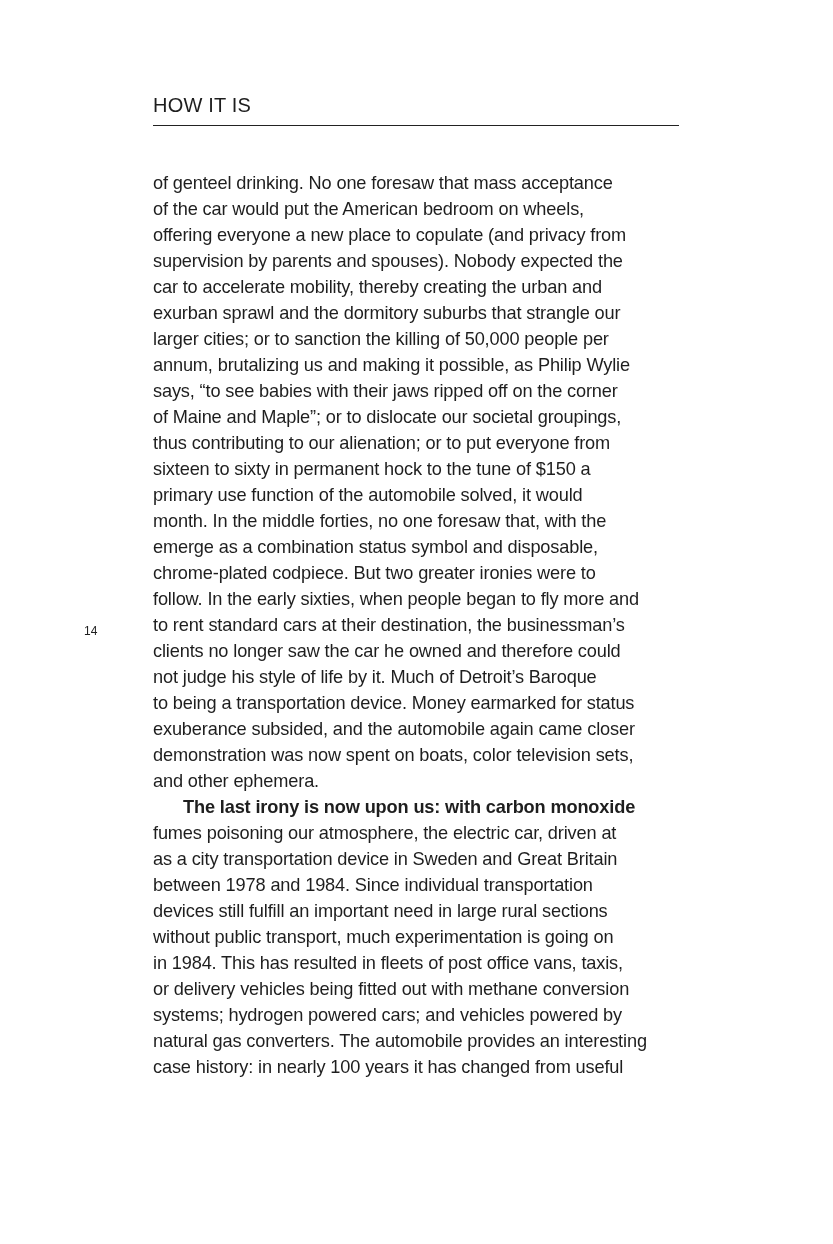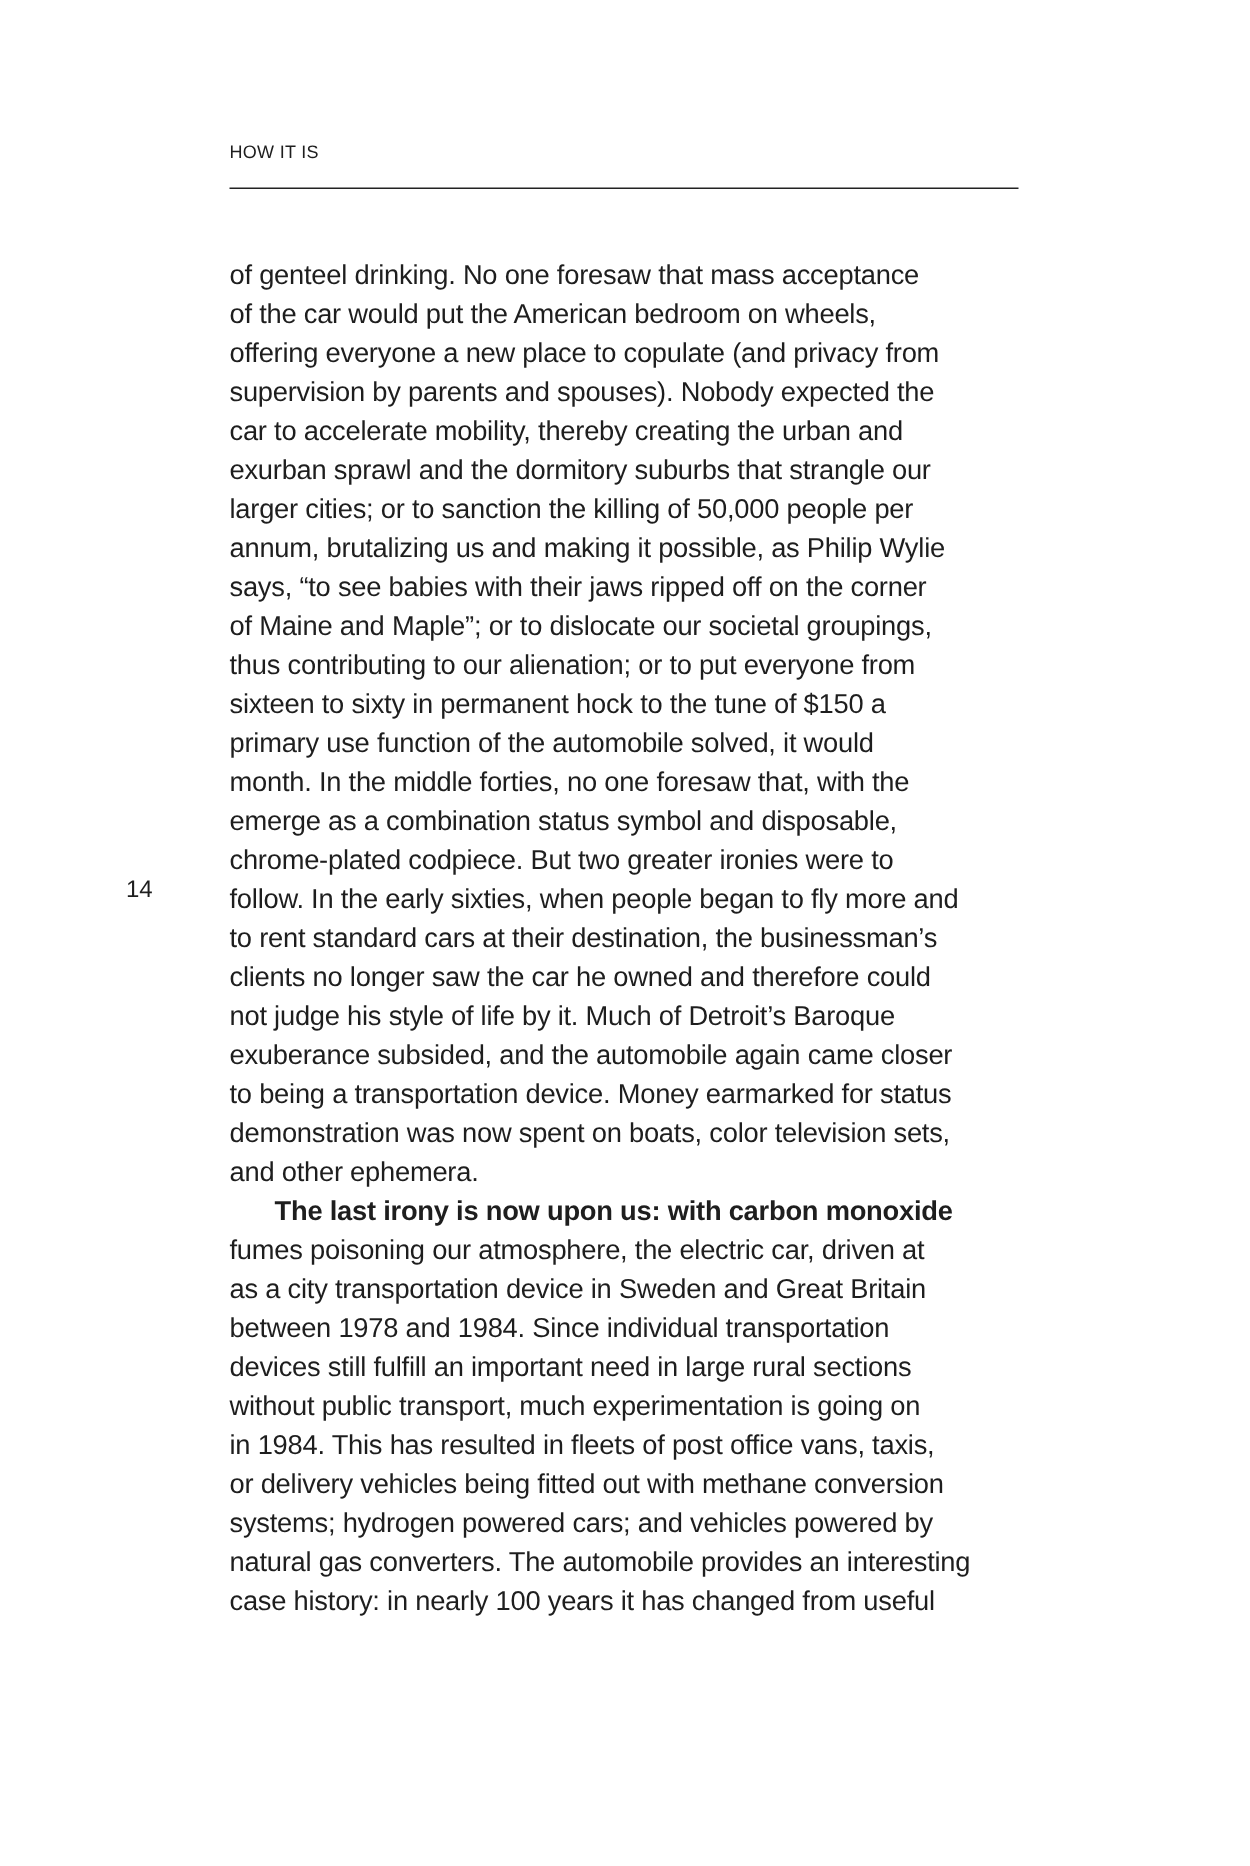--- a/index.html
+++ b/index.html
@@ -12,21 +12,21 @@
       height: 1244px;
       position: relative;
       overflow: hidden;
       font-family: "Liberation Sans", sans-serif;
       color: #1e1e1e;
     }
     .running-head {
       position: absolute;
       left: 153px;
       top: 94px;
-      font-size: 12px;
+      font-size: 20px;
       letter-spacing: 0.2px;
       color: #1e1e1e;
     }
     .head-rule {
       position: absolute;
       left: 153px;
       top: 125px;
       width: 526px;
       height: 0;
       border-top: 1.2px solid #222;
@@ -45,22 +45,22 @@
       display: block;
       white-space: nowrap;
     }
     .line.indent {
       padding-left: 30px;
       font-weight: bold;
     }
     .page-number {
       position: absolute;
       left: 84px;
-      top: 585px;
-      font-size: 16px;
+      top: 624px;
+      font-size: 12px;
       color: #1e1e1e;
       text-align: right;
     }
   </style>
 </head>
 <body>
 
 <div class="running-head">HOW IT IS</div>
 <div class="head-rule"></div>
 
@@ -80,22 +80,22 @@
     <span class="line">thus contributing to our alienation; or to put everyone from</span>
     <span class="line">sixteen to sixty in permanent hock to the tune of $150 a</span>
     <span class="line">primary use function of the automobile solved, it would</span>
     <span class="line">month. In the middle forties, no one foresaw that, with the</span>
     <span class="line">emerge as a combination status symbol and disposable,</span>
     <span class="line">chrome-plated codpiece. But two greater ironies were to</span>
     <span class="line">follow. In the early sixties, when people began to fly more and</span>
     <span class="line">to rent standard cars at their destination, the businessman’s</span>
     <span class="line">clients no longer saw the car he owned and therefore could</span>
     <span class="line">not judge his style of life by it. Much of Detroit’s Baroque</span>
+    <span class="line">to being a transportation device. Money earmarked for status</span>
     <span class="line">exuberance subsided, and the automobile again came closer</span>
-    <span class="line">to being a transportation device. Money earmarked for status</span>
     <span class="line">demonstration was now spent on boats, color television sets,</span>
     <span class="line">and other ephemera.</span>
     <span class="line indent">The last irony is now upon us: with carbon monoxide</span>
     <span class="line">fumes poisoning our atmosphere, the electric car, driven at</span>
     <span class="line">as a city transportation device in Sweden and Great Britain</span>
     <span class="line">between 1978 and 1984. Since individual transportation</span>
     <span class="line">devices still fulfill an important need in large rural sections</span>
     <span class="line">without public transport, much experimentation is going on</span>
     <span class="line">in 1984. This has resulted in fleets of post office vans, taxis,</span>
     <span class="line">or delivery vehicles being fitted out with methane conversion</span>

